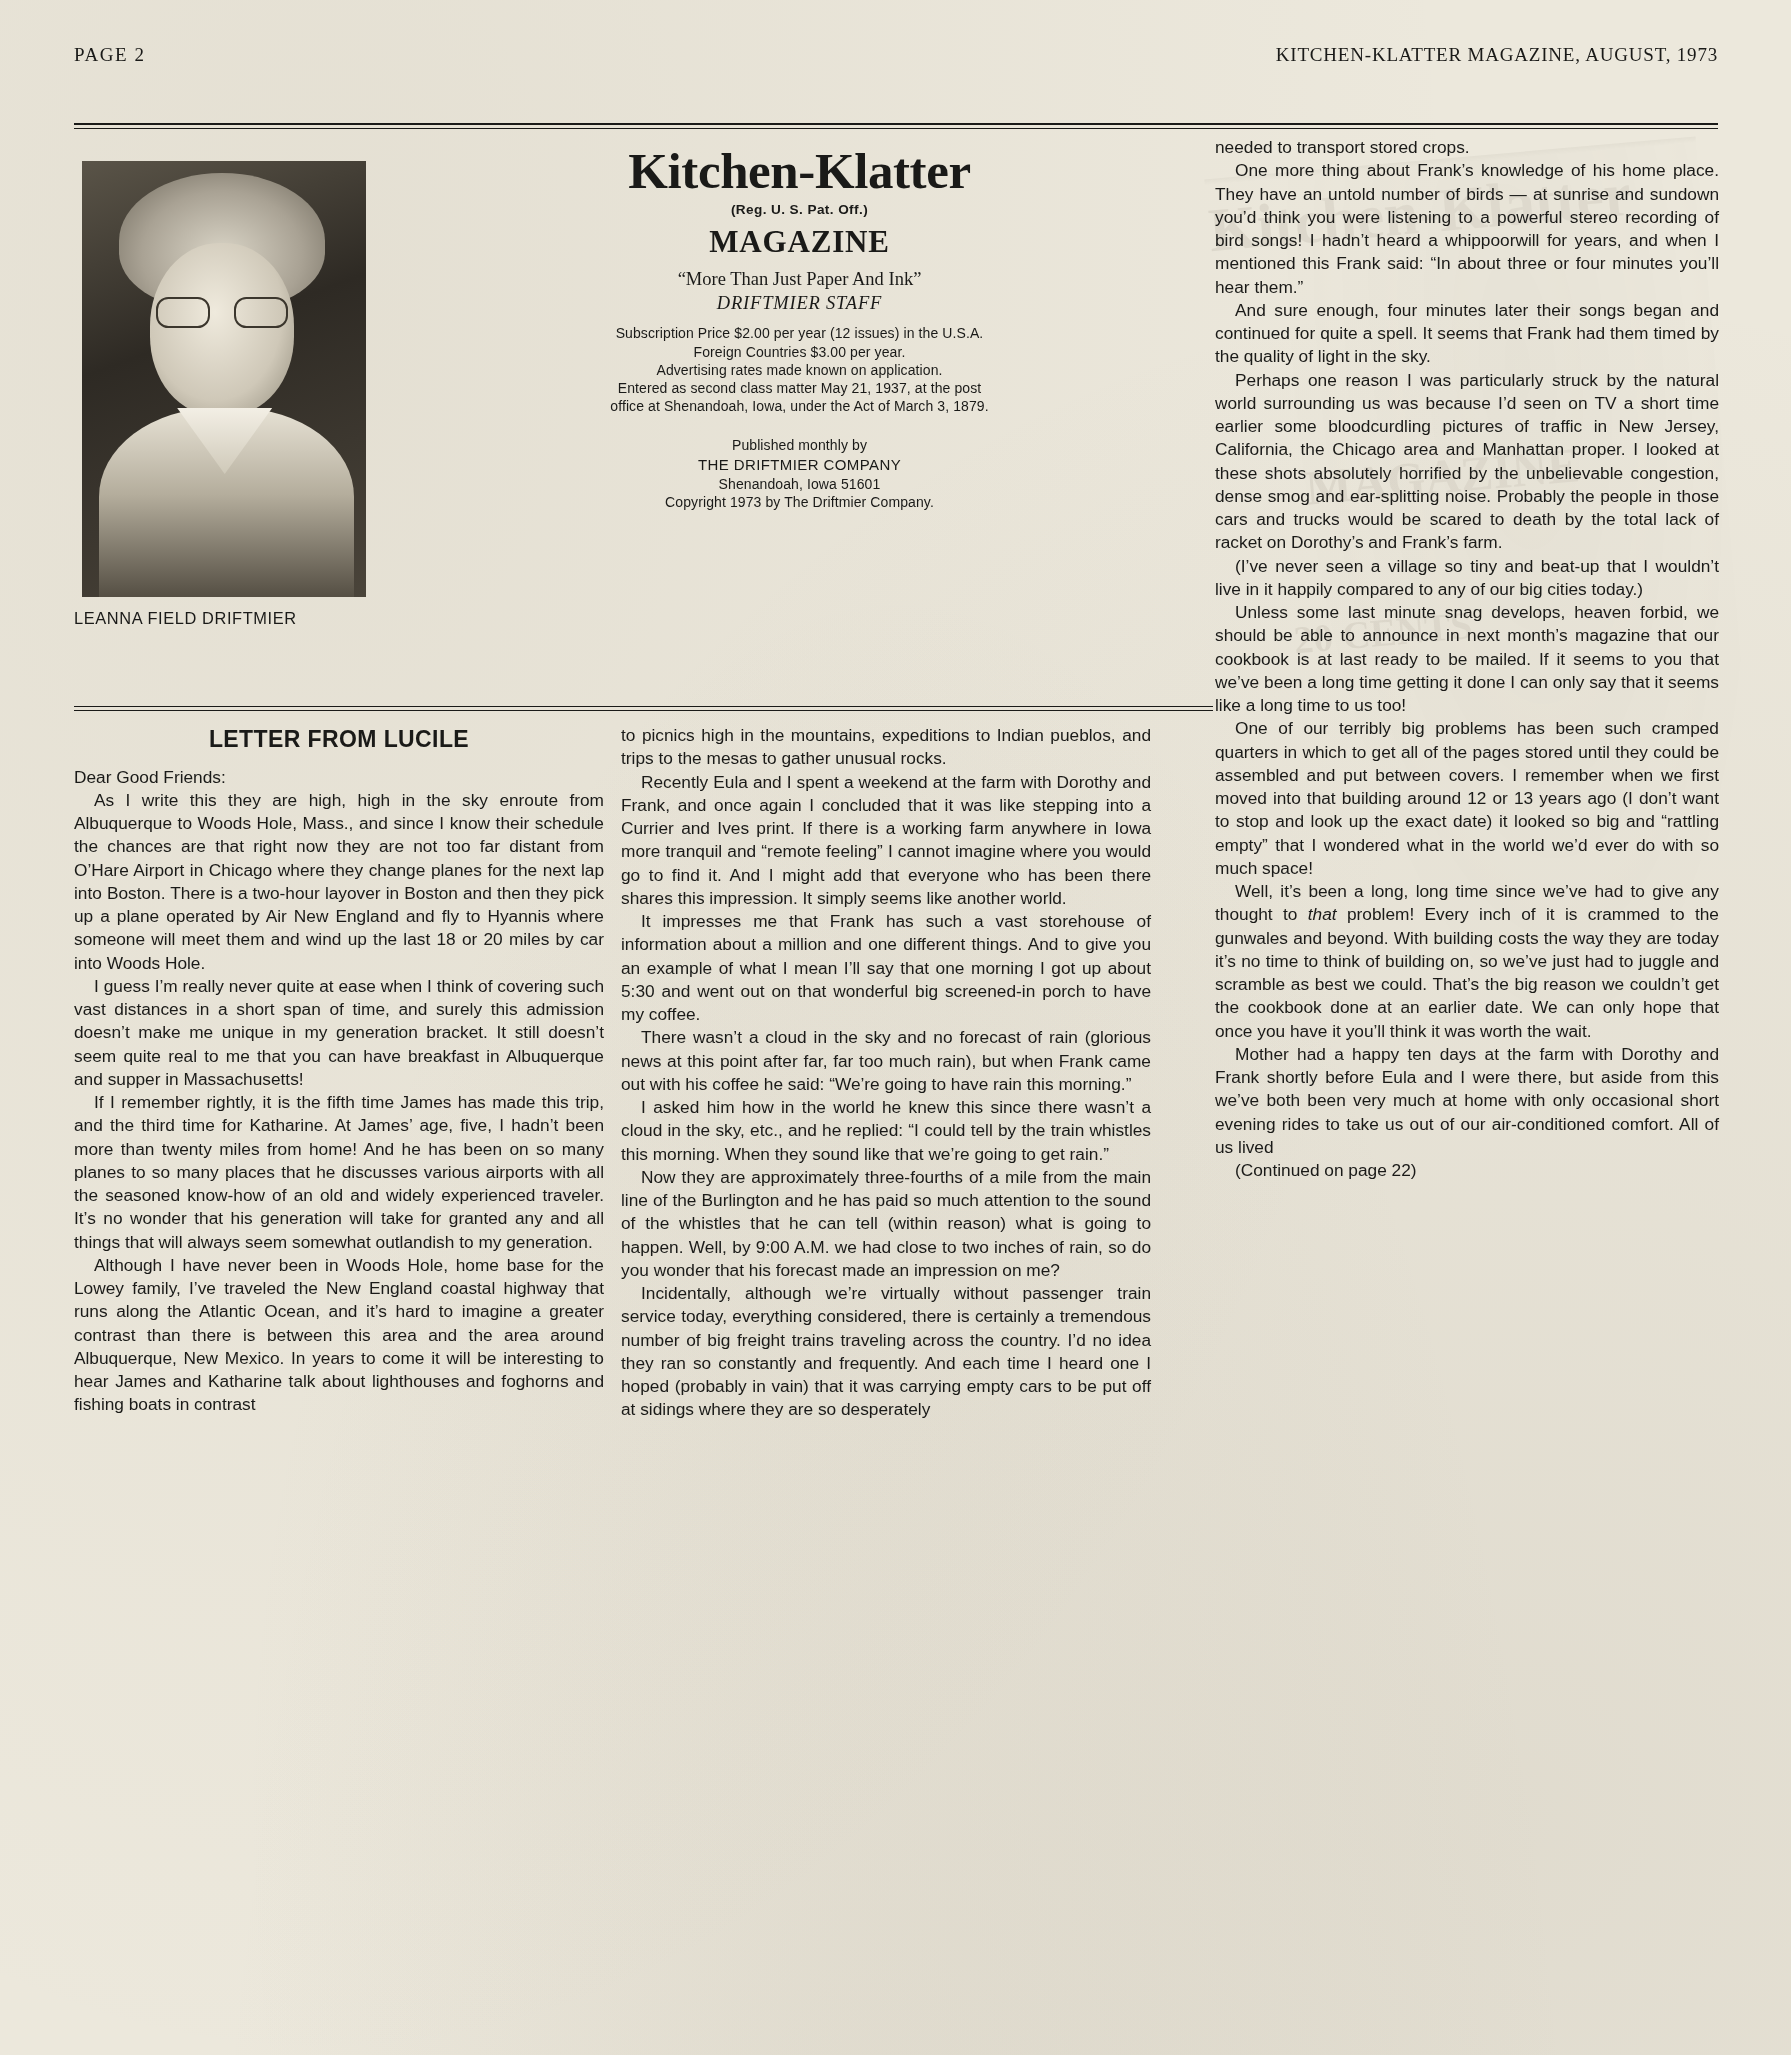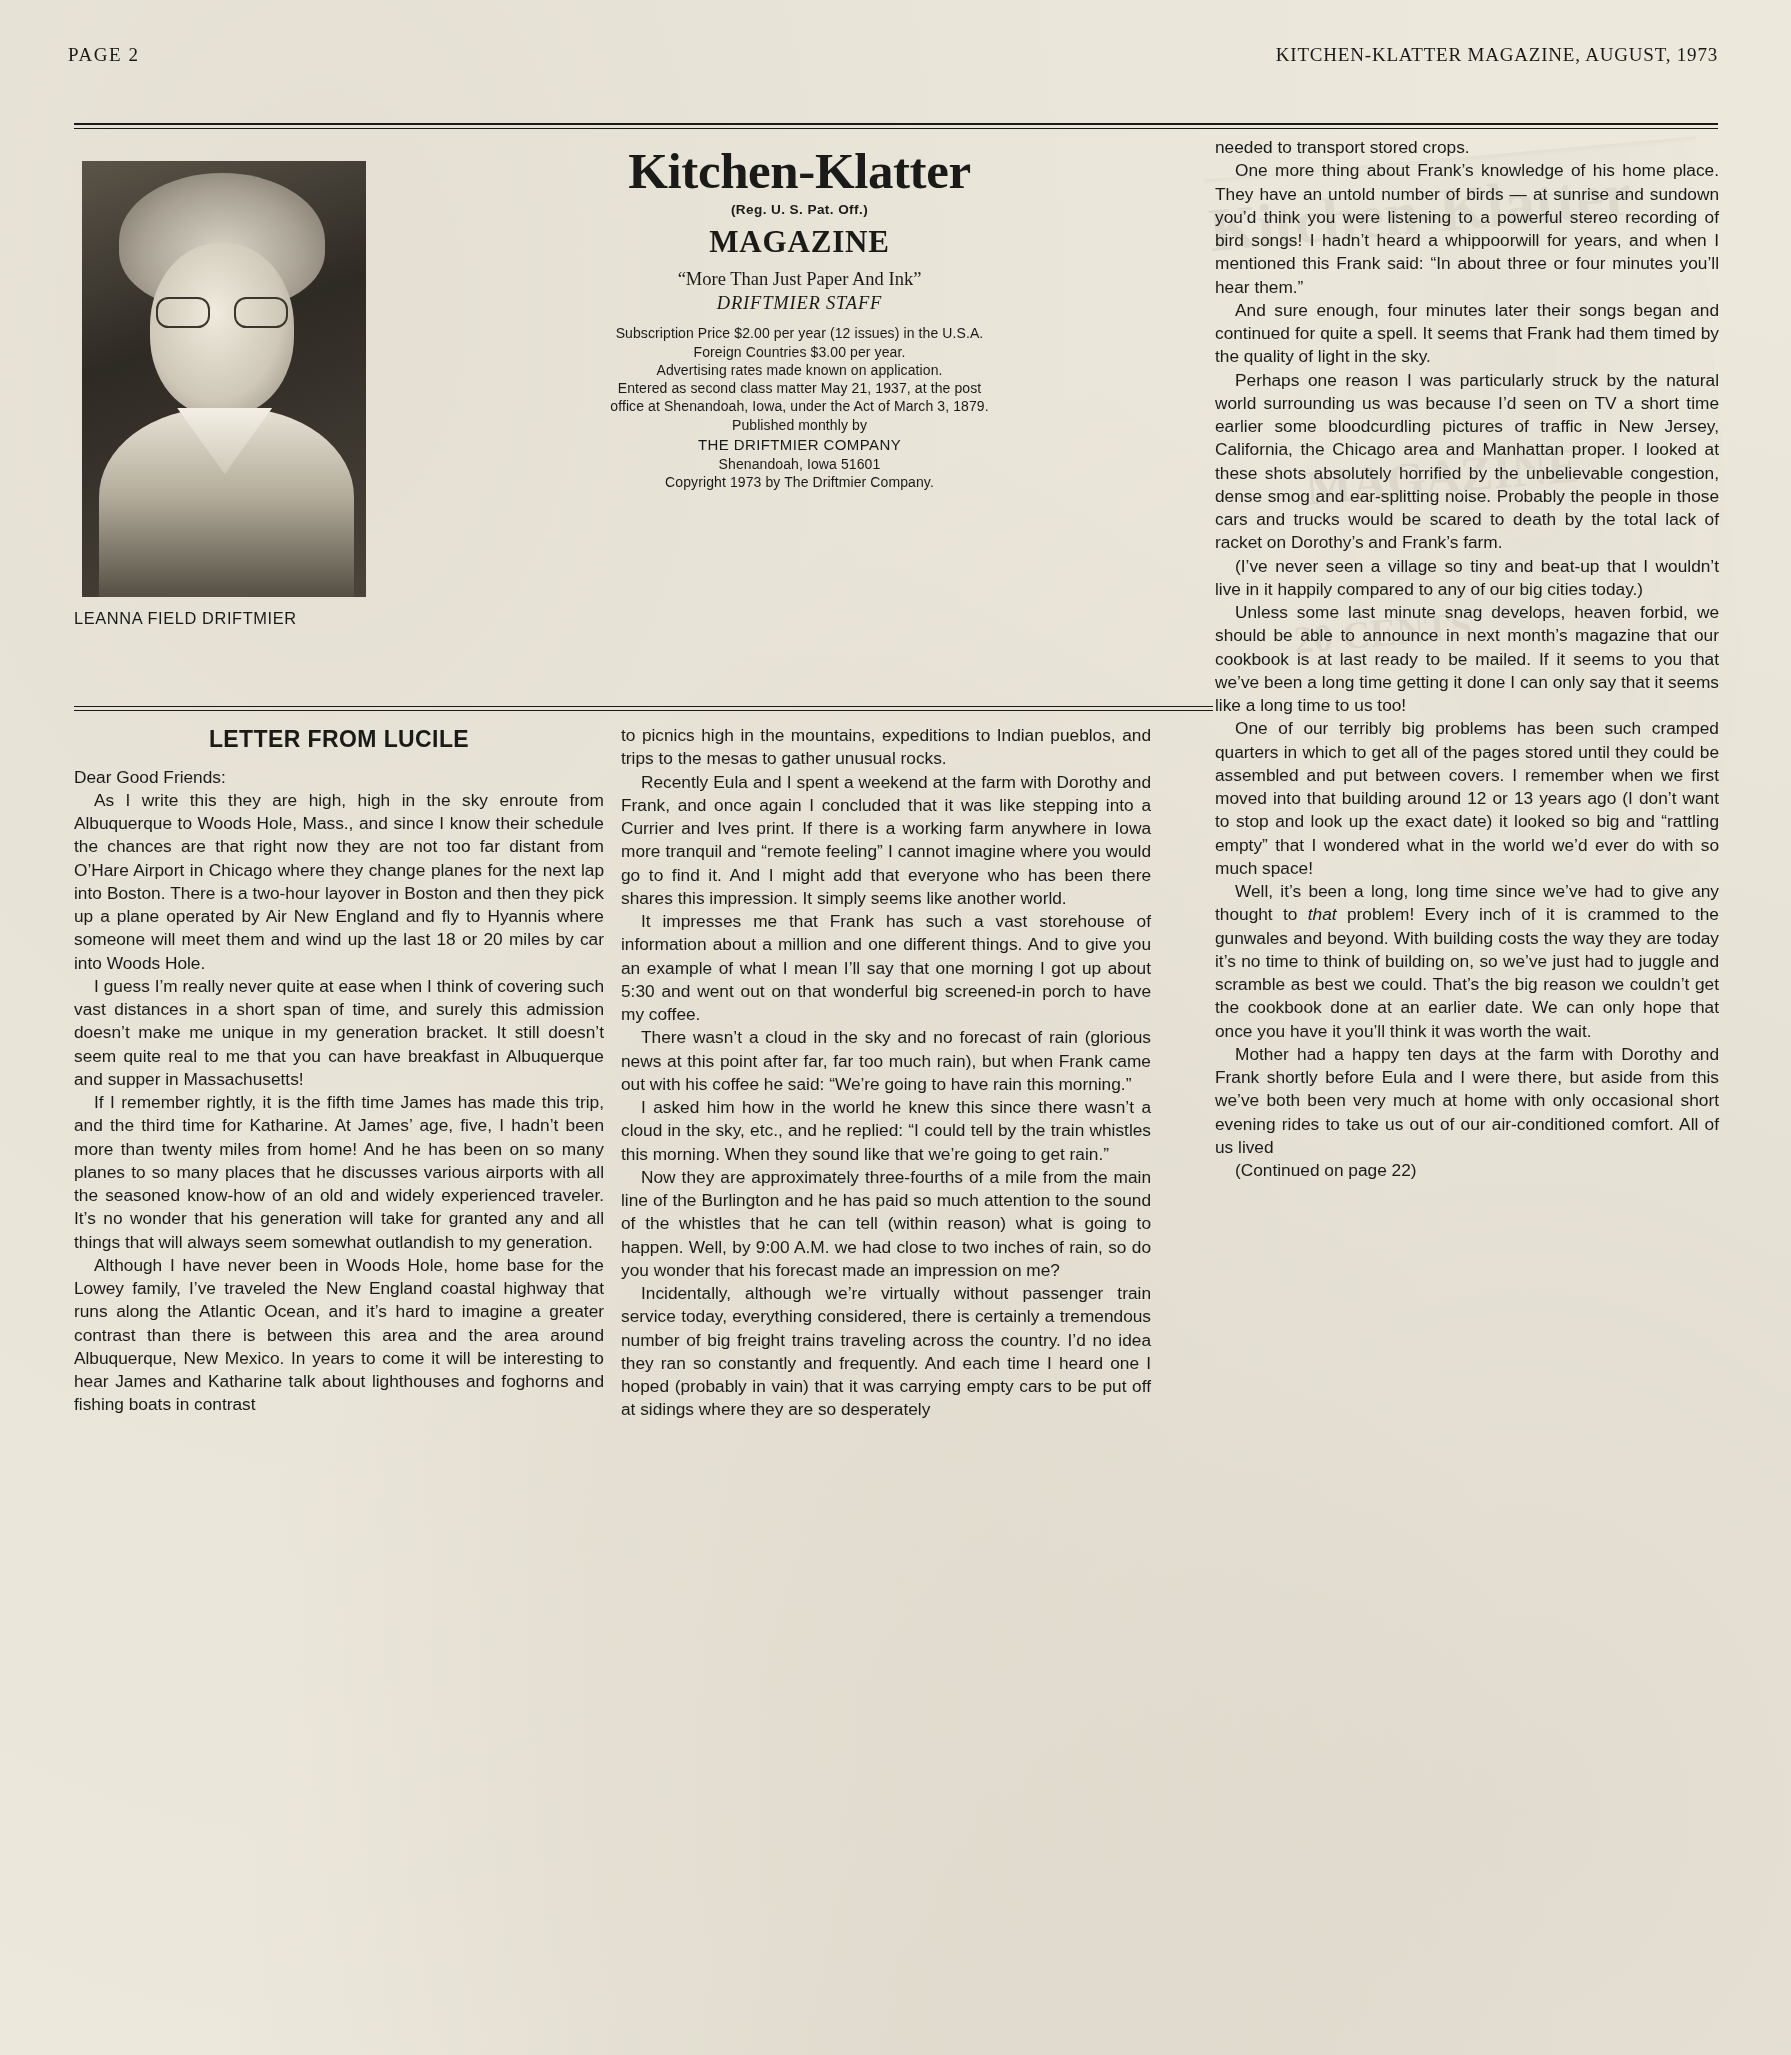--- a/index.html
+++ b/index.html
@@ -47,21 +47,21 @@
     position: absolute;
     font-family: "Liberation Serif", serif;
     font-weight: bold;
     color: #6a6352;
     white-space: nowrap;
   }
 
   .runhead {
     position: absolute;
     top: 44px;
-    left: 68px;
+    left: 74px;
     right: 74px;
     display: flex;
     justify-content: space-between;
     align-items: baseline;
     font-family: "Liberation Serif", serif;
     font-size: 19px;
     letter-spacing: 1.2px;
     z-index: 5;
   }
   .runhead .left { font-weight: normal; letter-spacing: 1.6px; }
@@ -200,21 +200,21 @@
     font-family: Liberation Sans, sans-serif;
     font-size: 14px;
     line-height: 1.30;
     margin-top: 10.7px;
     letter-spacing: 0.1px;
   }
   .kk-pub {
     font-family: "Liberation Sans", sans-serif;
     font-size: 14px;
     line-height: 1.32;
-    margin-top: 1px;
+    margin-top: 21px;
     letter-spacing: 0.1px;
   }
   .kk-pub .big {
     font-size: 15px;
     letter-spacing: 0.4px;
   }
 
   .rule-mid {
     position: absolute;
     left: 74px;

